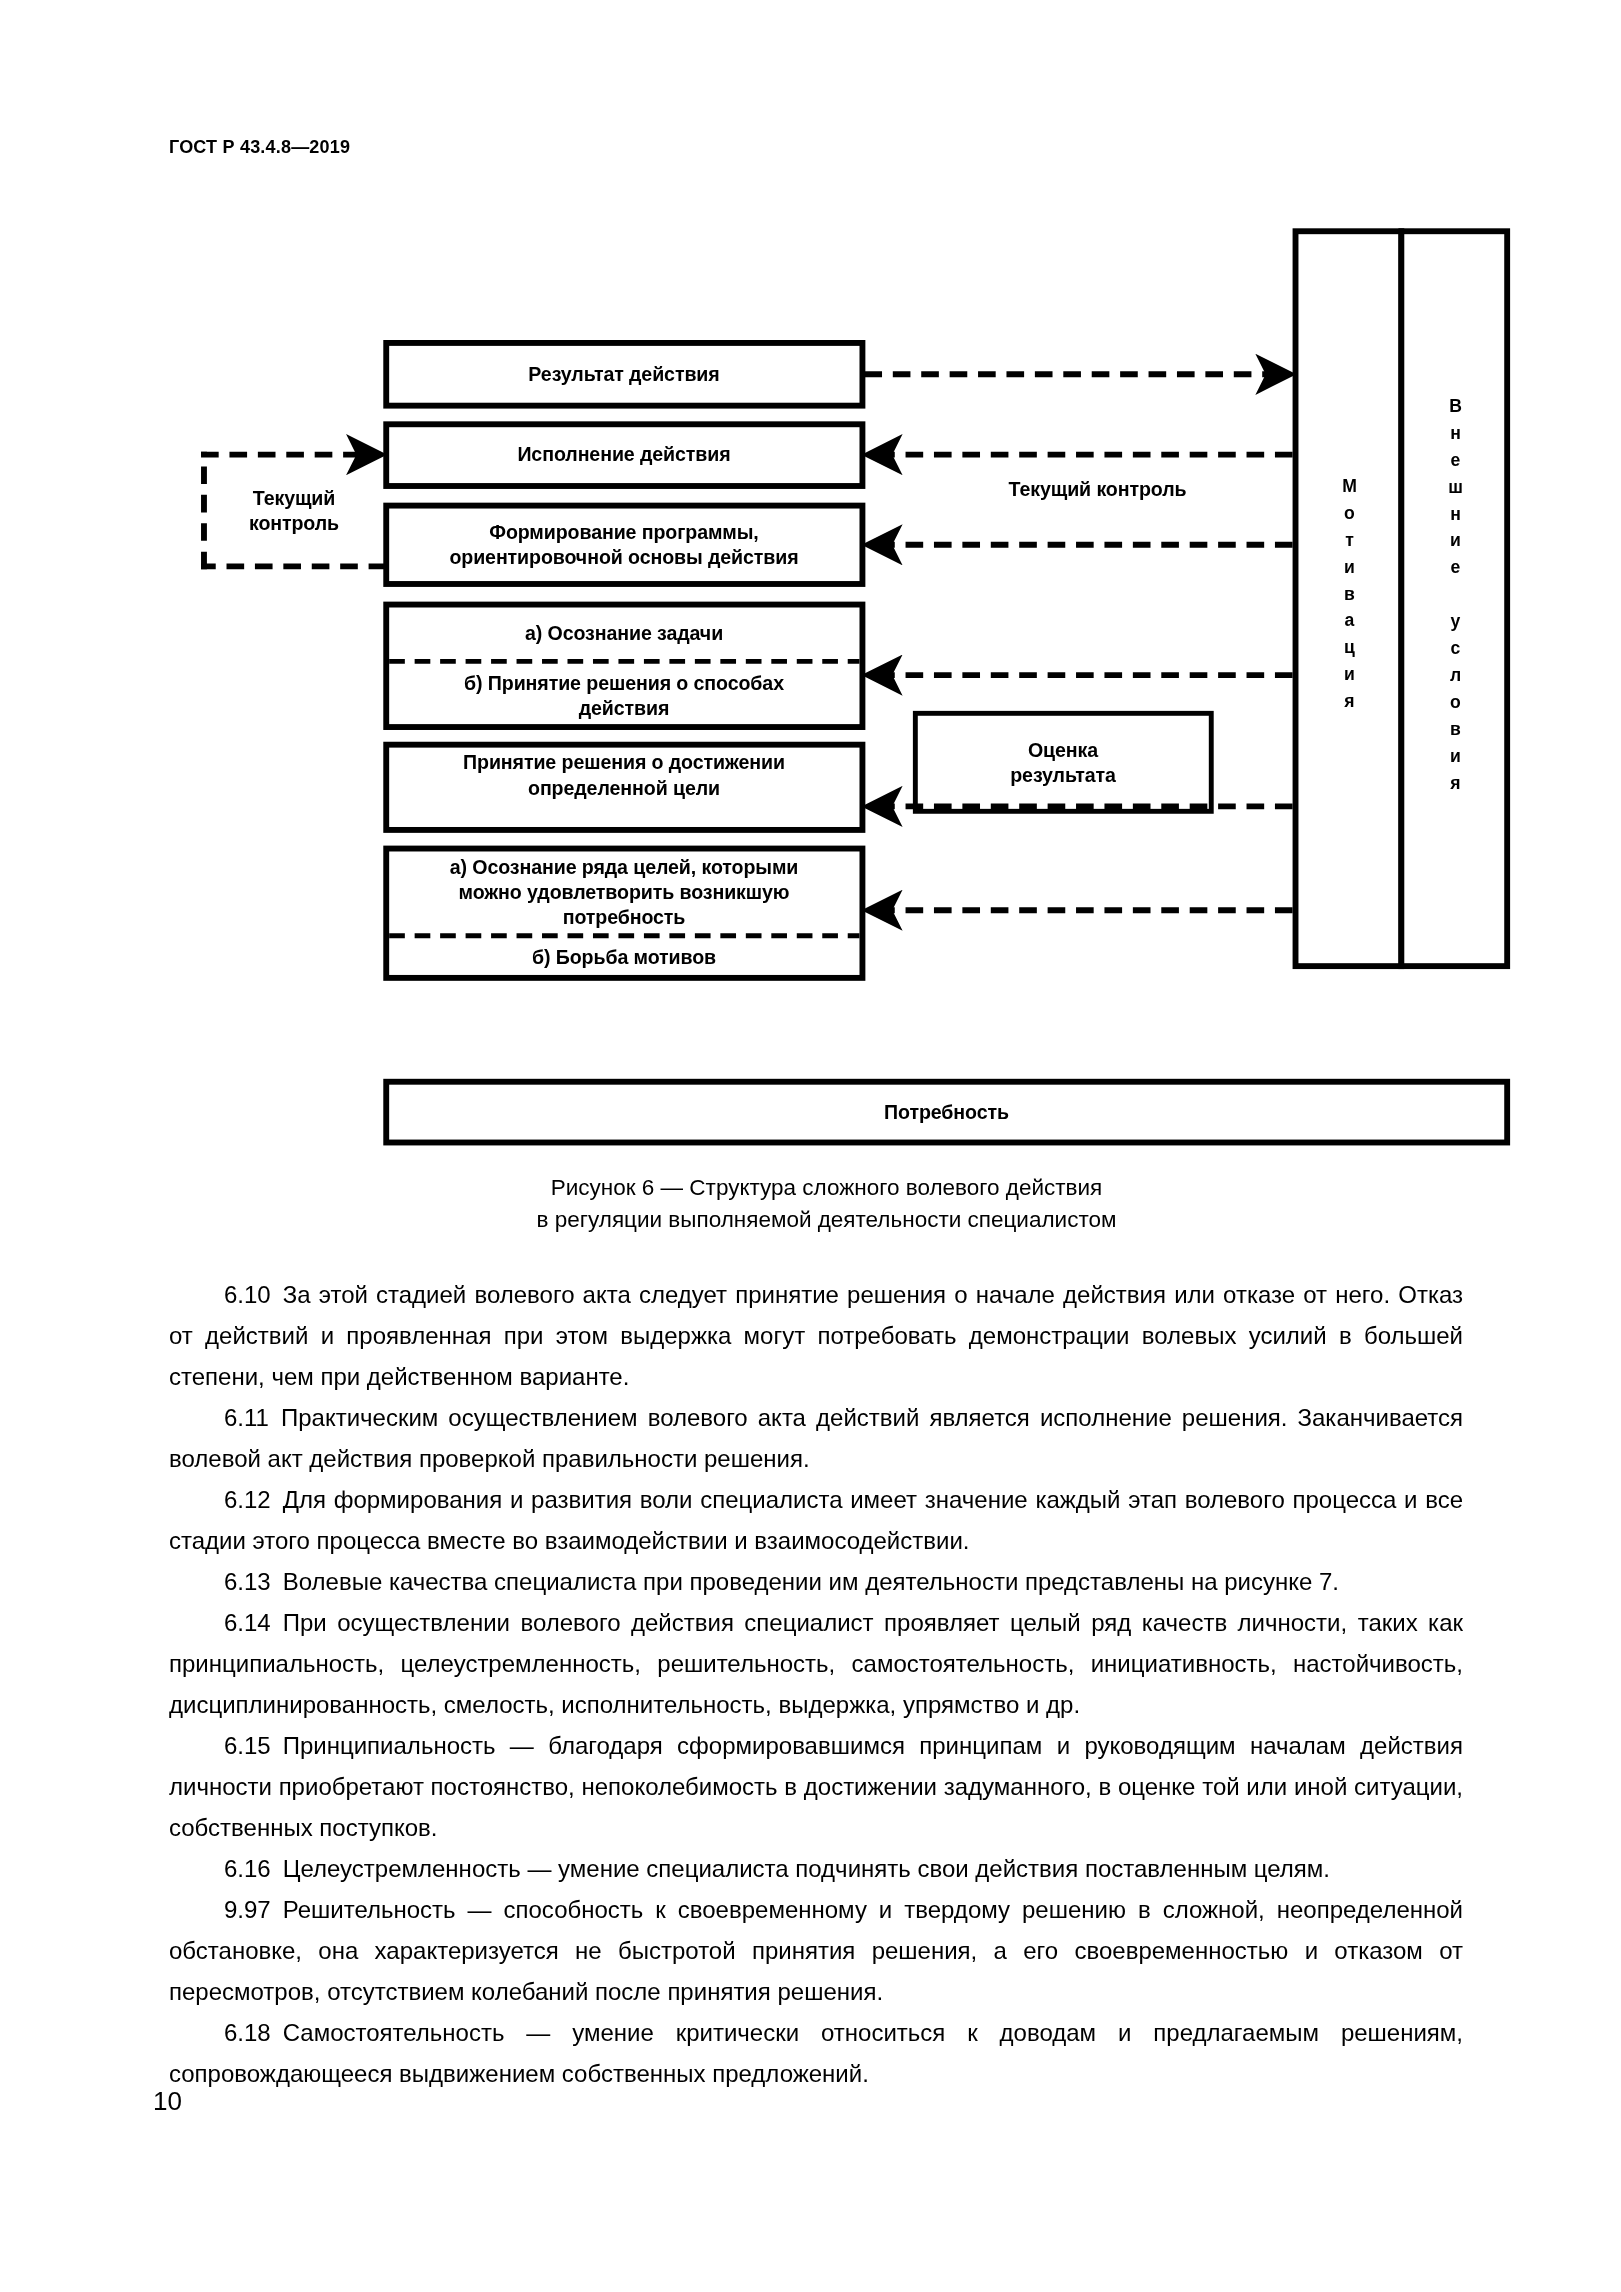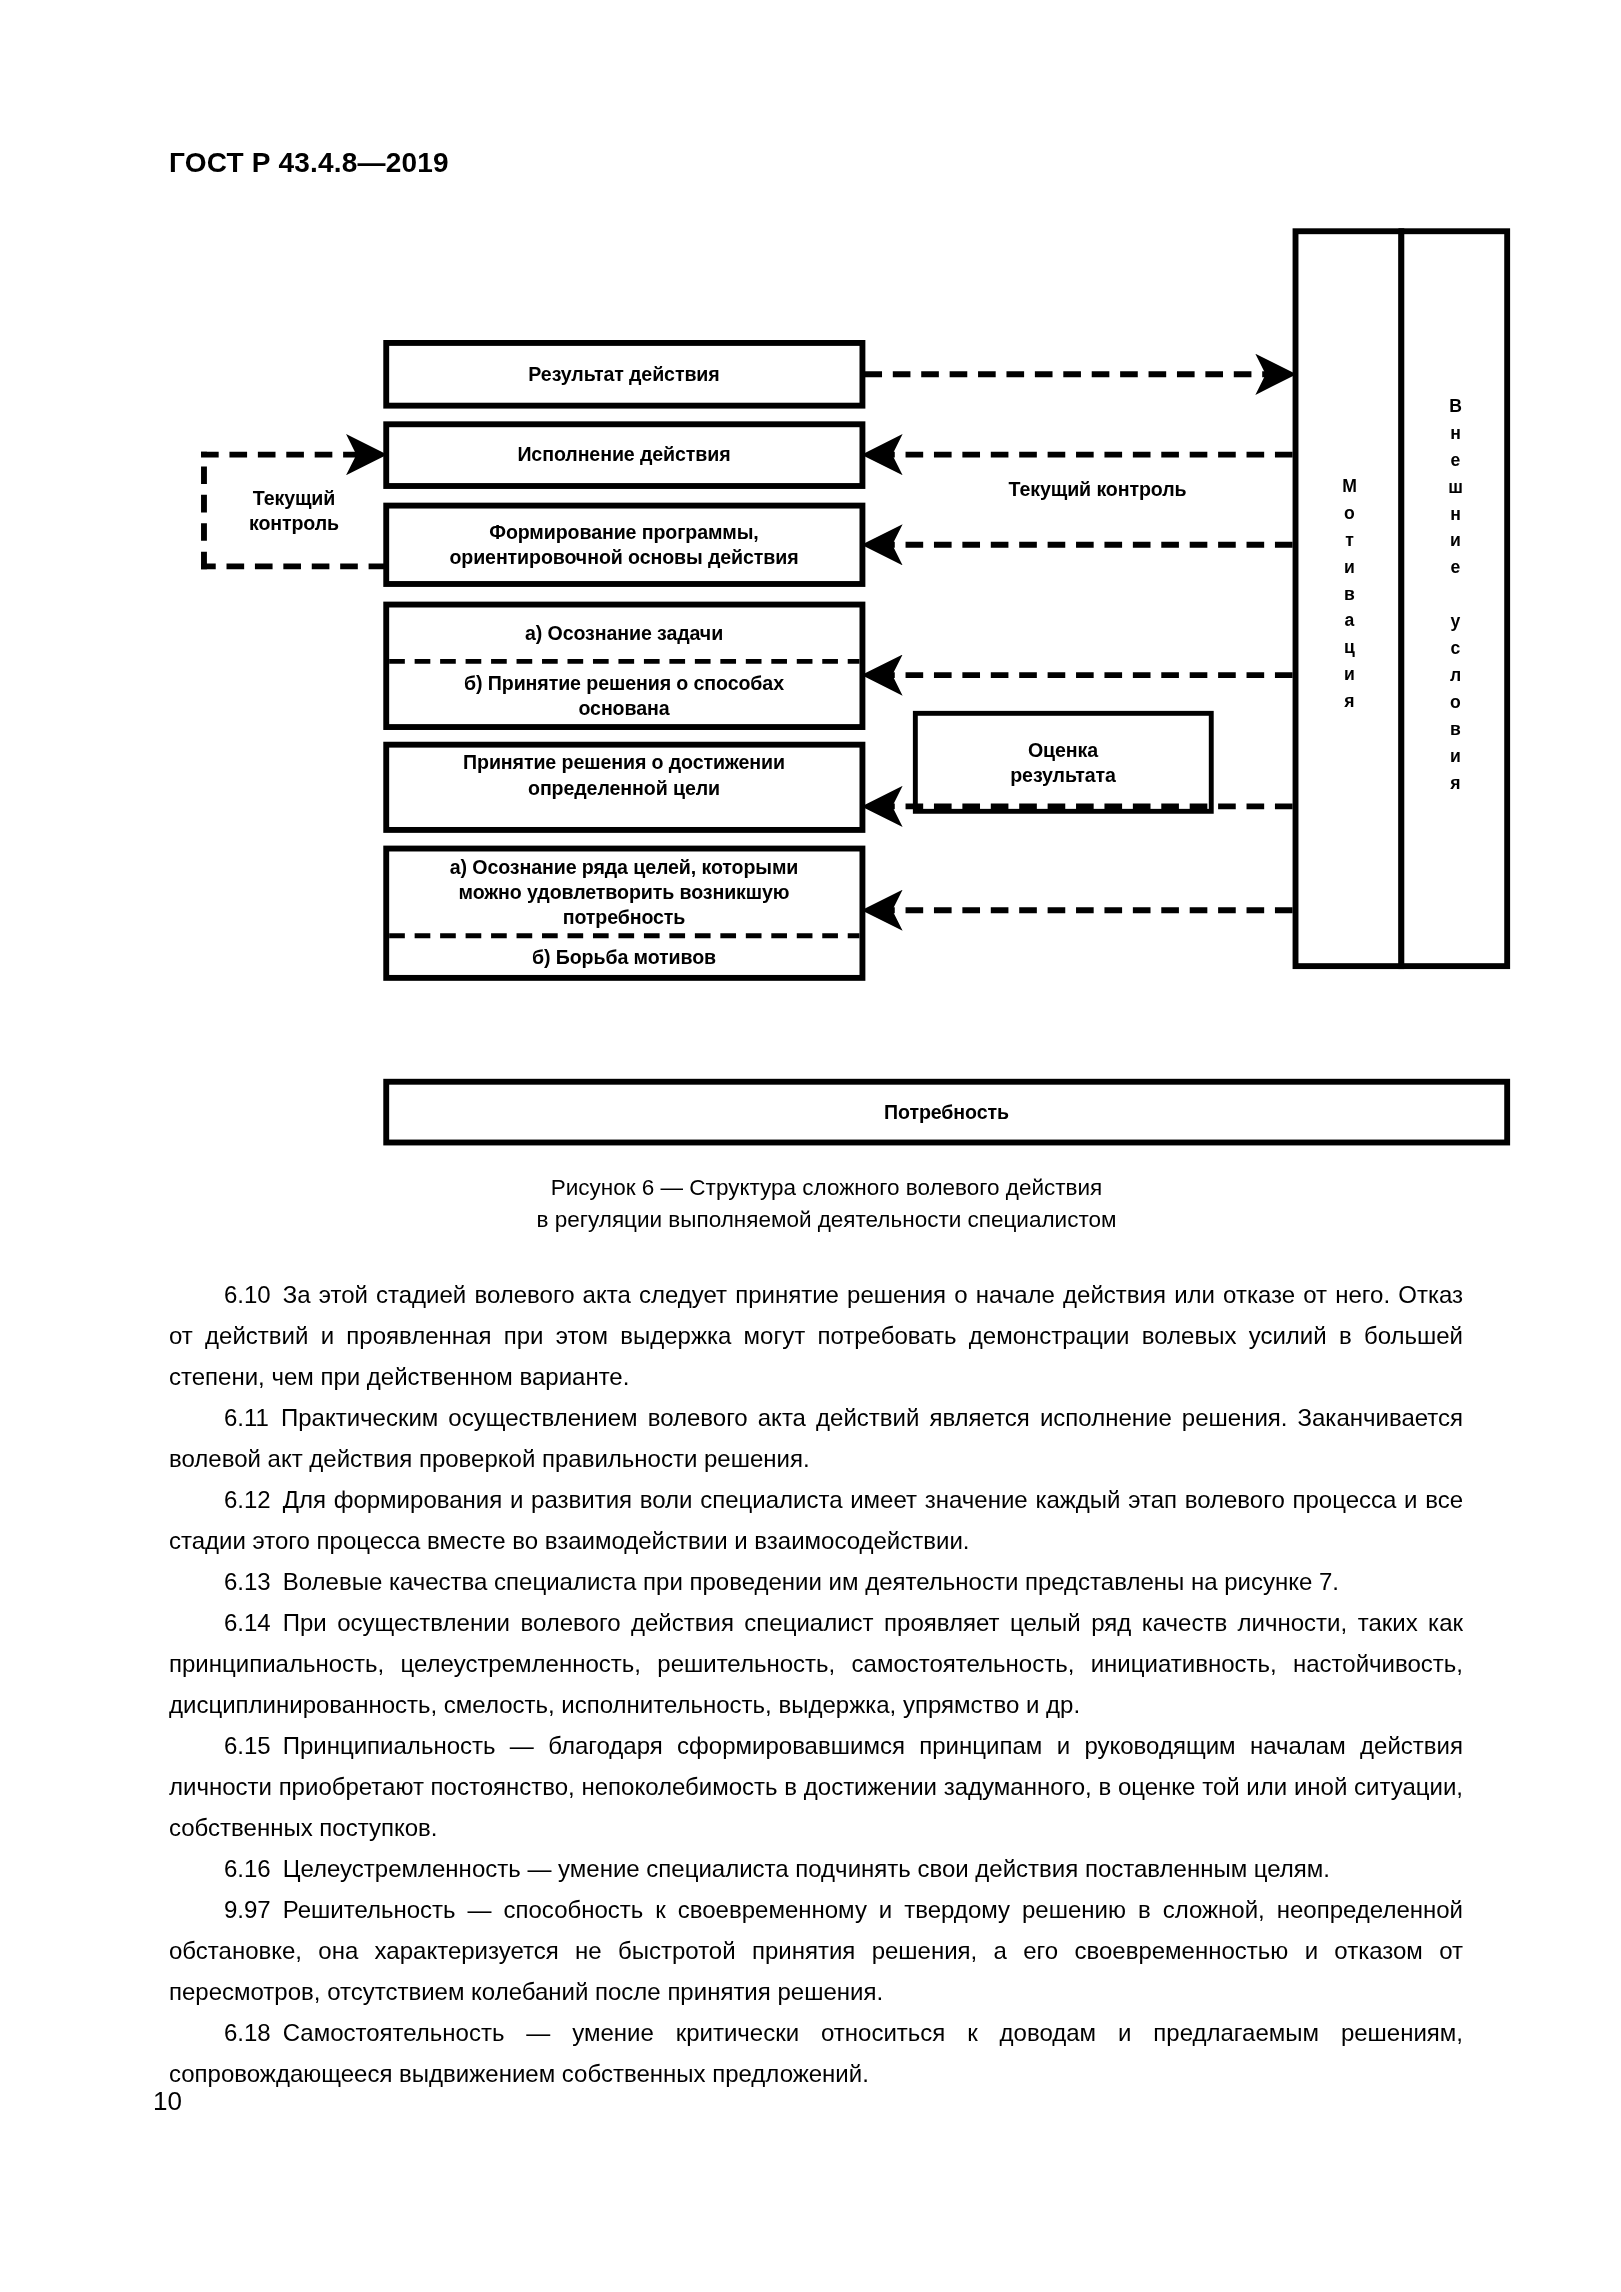--- a/index.html
+++ b/index.html
@@ -13,22 +13,22 @@
     position: relative;
     font-family: "Liberation Sans", sans-serif;
     color: #000000;
     overflow: hidden;
   }
 
   
   .running-head {
     position: absolute;
     left: 169px;
-    top: 147px;
-    font-size: 28px;
+    top: 137px;
+    font-size: 18px;
     font-weight: bold;
     letter-spacing: 0.2px;
     white-space: nowrap;
   }
 
   
   .figure {
     position: absolute;
     left: 0;
     top: 0;
@@ -166,21 +166,21 @@
   <div class="boxlabel" style="left:386px; top:343px; width:476px; height:63px;">Результат действия</div>
 
   <div class="boxlabel" style="left:386px; top:424px; width:476px; height:62px;">Исполнение действия</div>
 
   <div class="boxlabel" style="left:386px; top:506px; width:476px; height:78px;">Формирование программы,
 ориентировочной основы действия</div>
 
   <div class="boxlabel" style="left:386px; top:605px; width:476px; height:57px;">а) Осознание задачи</div>
 
   <div class="boxlabel" style="left:386px; top:664px; width:476px; height:64px;">б) Принятие решения о способах
-основана</div>
+действия</div>
 
   <div class="boxlabel" style="left:386px; top:733px; width:476px; height:85px;">Принятие решения о достижении
 определенной цели</div>
 
   <div class="boxlabel" style="left:386px; top:849px; width:476px; height:87px;">а) Осознание ряда целей, которыми
 можно удовлетворить возникшую
 потребность</div>
 
   <div class="boxlabel" style="left:386px; top:938px; width:476px; height:40px;">б) Борьба мотивов</div>
 

